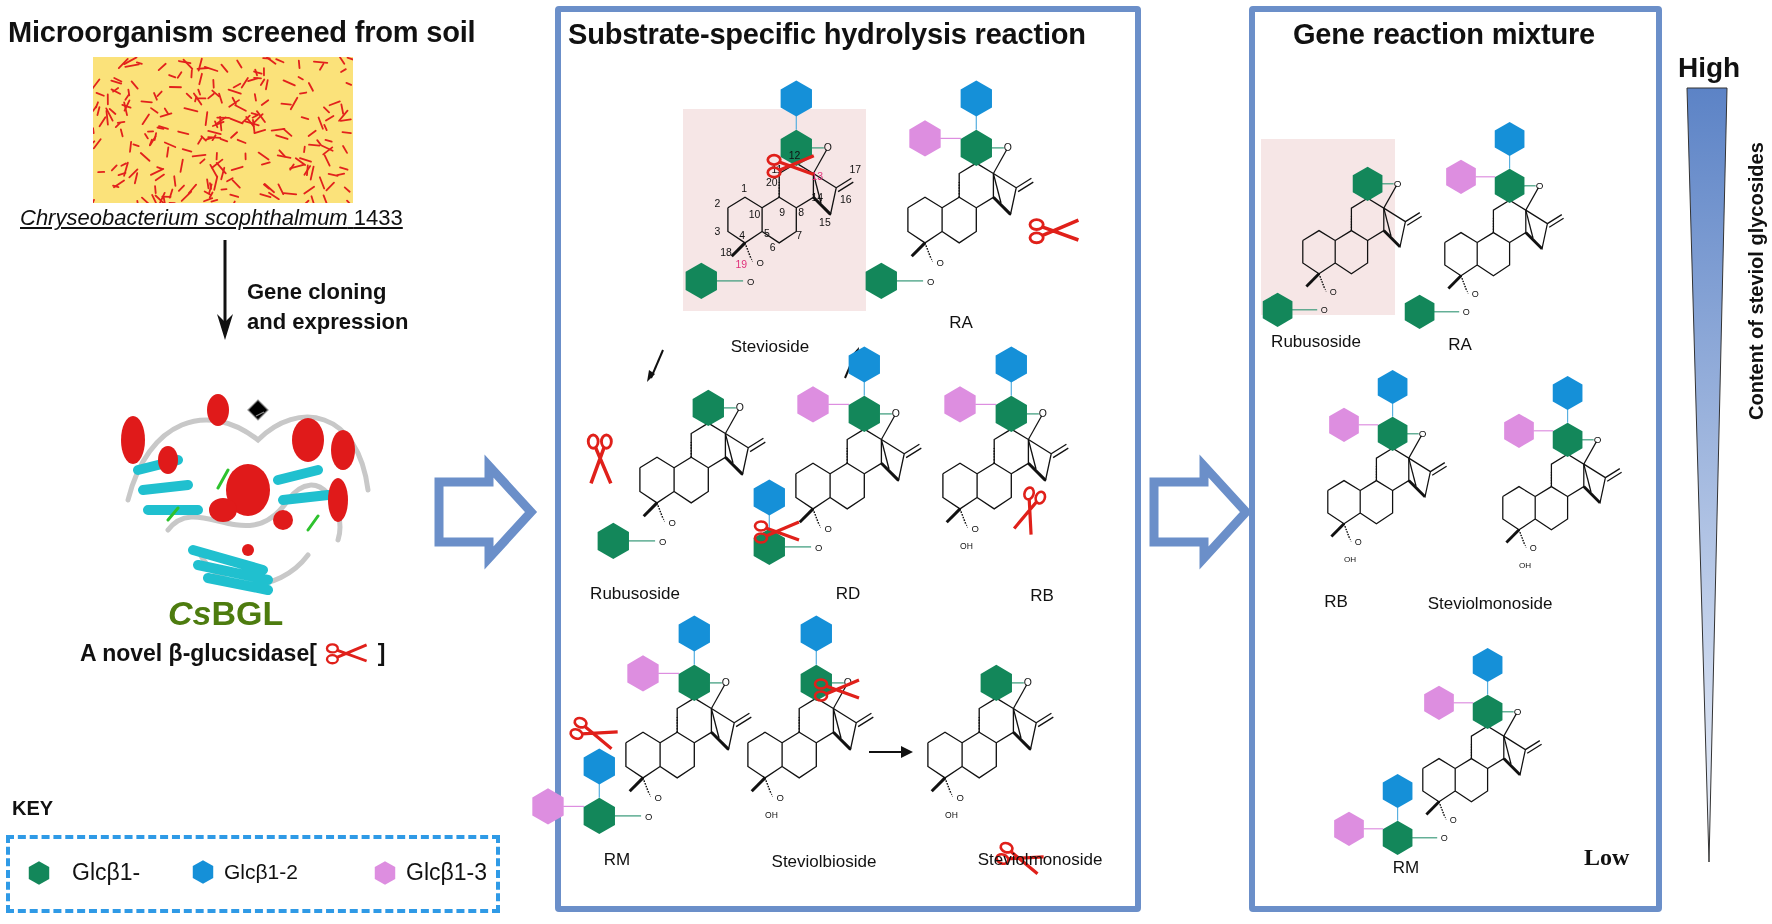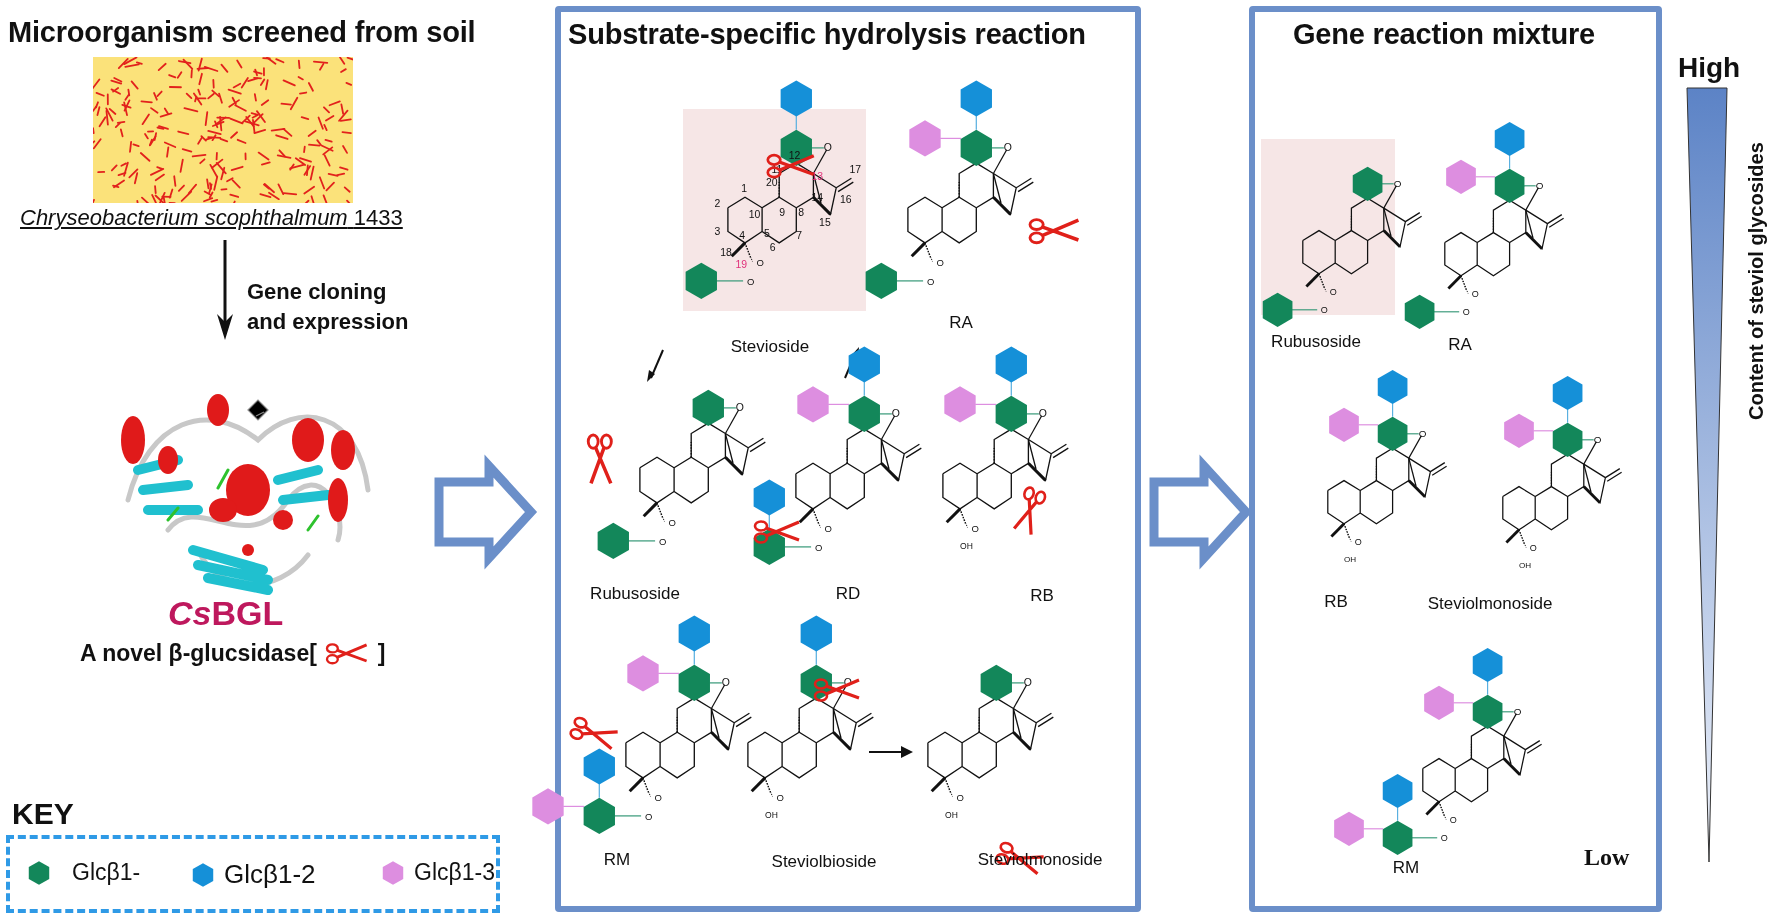--- a/index.html
+++ b/index.html
@@ -308,46 +308,46 @@
     <ellipse cx="235" cy="70" rx="12" ry="20"></ellipse>
     <ellipse cx="230" cy="120" rx="10" ry="22"></ellipse>
     <ellipse cx="175" cy="140" rx="10" ry="10"></ellipse>
     <ellipse cx="140" cy="170" rx="6" ry="6"></ellipse>
   </g>
   <g stroke="#888" stroke-width="1.2">
       <path d="M140,30 l10,-10 l10,10 l-10,10 z M148,36 l8,-4"></path>
     </g>
 </svg>
 
-<div class="abs bold" style="left:168px;top:594px;font-size:34px;color:#be185d;white-space:nowrap;">
+<div class="abs bold" style="left:168px;top:594px;font-size:34px;color:#4d7c0f;white-space:nowrap;">
   <i>Cs</i><span>BGL</span>
 </div>
 <div class="abs bold" style="left:80px;top:640px;font-size:23px;white-space:nowrap;">
   <span>A novel  β-glucsidase[</span>
   <svg width="48" height="24" style="vertical-align:-4px;">
       <use href="#scissors-shape" transform="translate(4,2) scale(0.9)"></use>
     </svg>
   <span>]</span>
 </div>
 
-<div class="abs bold" style="left:12px;top:797px;font-size:30px;">KEY</div>
+<div class="abs bold" style="left:12px;top:797px;font-size:20px;">KEY</div>
 <div class="abs" style="left:6px;top:835px;width:494px;height:78px;border:4px dashed #2f9ae6;box-sizing:border-box;">
   <div class="abs" style="left:16px;top:20px;display:flex;align-items:center;gap:20px;font-size:23px;">
     <svg width="26" height="26">
         <use href="#hex" transform="translate(13,13) scale(0.62)" fill="#13875a"></use>
       </svg>
     <span>Glcβ1-</span>
   </div>
-  <div class="abs" style="left:180px;top:20px;display:flex;align-items:center;gap:8px;font-size:26px;">
+  <div class="abs" style="left:180px;top:20px;display:flex;align-items:center;gap:8px;font-size:21px;">
     <svg width="26" height="26">
         <use href="#hex" transform="translate(13,13) scale(0.62)" fill="#1590d8"></use>
       </svg>
     <span>Glcβ1-2</span>
   </div>
-  <div class="abs" style="left:370px;top:20px;display:flex;align-items:flex-end;gap:8px;font-size:23px;">
+  <div class="abs" style="left:362px;top:20px;display:flex;align-items:flex-end;gap:8px;font-size:23px;">
     <svg width="26" height="26">
         <use href="#hex" transform="translate(13,13) scale(0.62)" fill="#dd8ee0"></use>
       </svg>
     <span>Glcβ1-3</span>
   </div>
 </div>
 
 <svg class="abs" style="left:435px;top:462px;" width="100" height="100">
   <polygon points="4,20 54,20 54,4 96,50 54,96 54,80 4,80" fill="none" stroke="#6b8fc9" stroke-width="9" stroke-linejoin="miter"></polygon>
 </svg>

